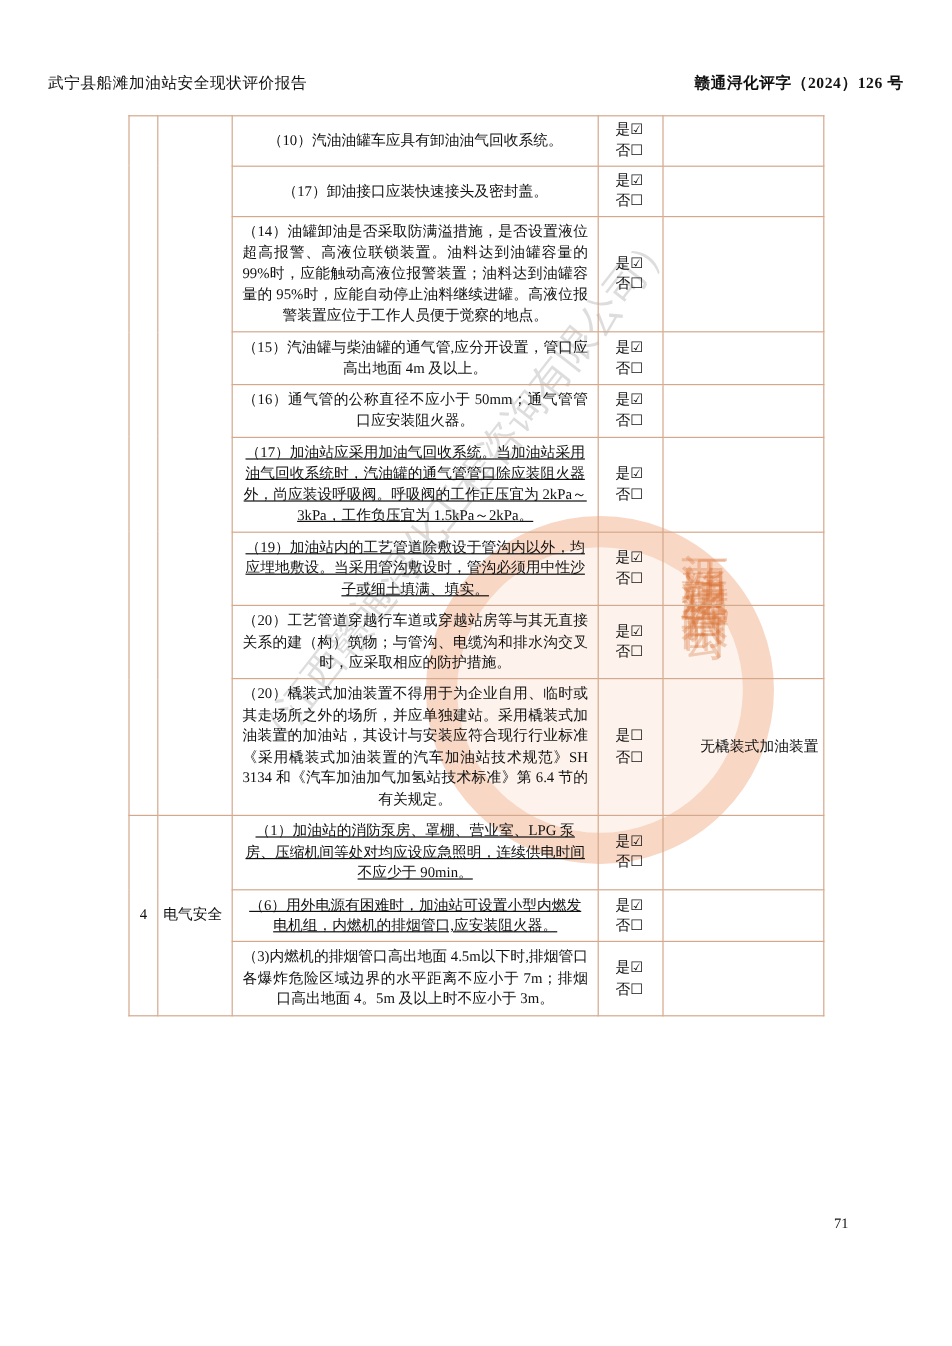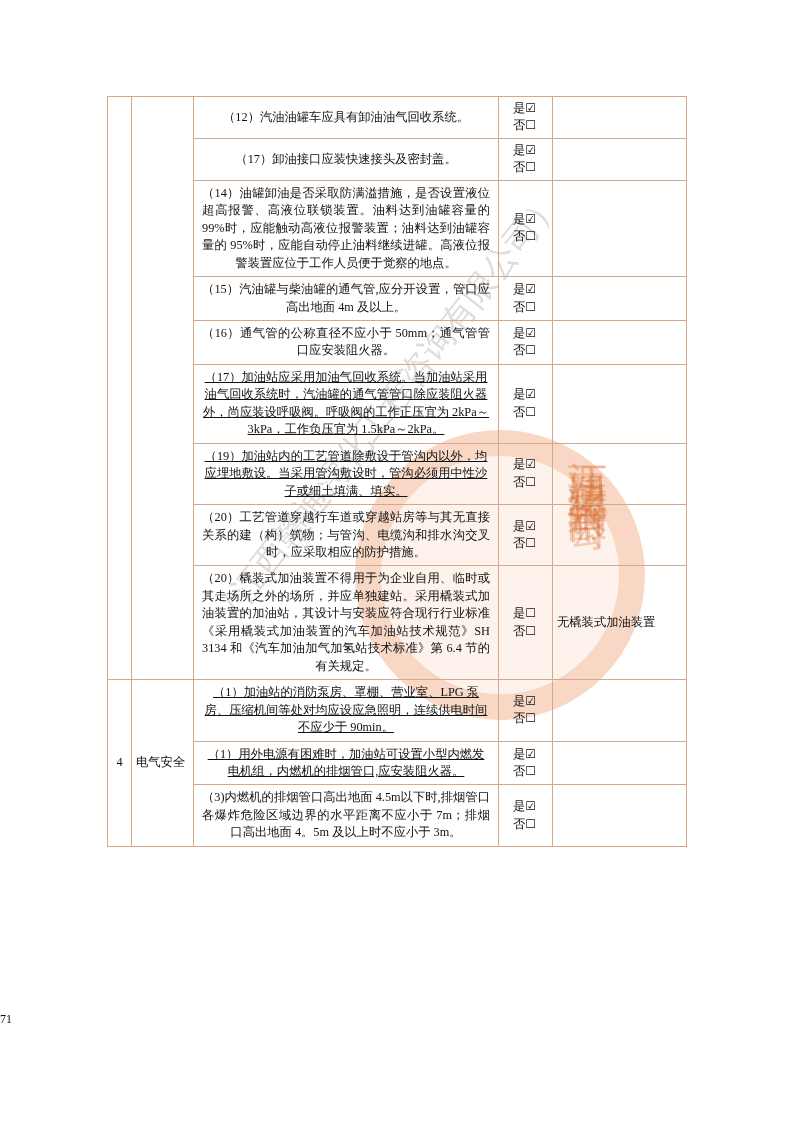--- a/index.html
+++ b/index.html
@@ -90,58 +90,62 @@
     vertical-align: middle;
     font-size: 12.3px;
     line-height: 1.42;
     padding: 3px 4px;
     box-sizing: border-box;
   }
   .c-no    { width: 24px; text-align: center; }
   .c-cat   { width: 62px; text-align: left; }
   .c-item  { width: 305px; text-align: justify; text-align-last: center; padding: 4px 8px; }
   .c-yn    { width: 54px; text-align: left; padding-left: 14px; white-space: nowrap; }
-  .c-note  { width: 134px; text-align: left; }
+  .c-note  { width: 134px; text-align: right; }
 
   .yn-line { display: block; white-space: nowrap; }
   .box { font-family: "DejaVu Sans", sans-serif; font-size: 12px; }
 
   .center { text-align: center; text-align-last: center; text-decoration: underline; }
 
   
   .page-num {
     position: absolute;
     left: 0; top: 1012px;
     width: 707px;
-    text-align: left;
+    text-align: right;
     font-size: 12px;
     z-index: 2;
   }
 </style>
 </head>
 <body>
 
 <div class="page">
 
   <div class="watermark">
     <div class="wm-circle"></div>
     <div class="wm-circle2"></div>
     <div class="wm-text-v">江西赣通浔化工程咨询有限公司</div>
     <div class="wm-text-d">（江西赣通浔化工程咨询有限公司）</div>
   </div>
 
+  <div class="header">
+    <div class="left">武宁县船滩加油站安全现状评价报告</div>
+    <div class="right">赣通浔化评字（2024）126 号</div>
+  </div>
 
   <div class="table-wrap">
     <table>
       <tbody>
 
         <tr>
           <td class="c-no" rowspan="9"></td>
           <td class="c-cat" rowspan="9"></td>
-          <td class="c-item">（12）汽油油罐车应具有卸油油气回收系统。</td>
+          <td class="c-item">（10）汽油油罐车应具有卸油油气回收系统。</td>
           <td class="c-yn">
             <span class="yn-line"><span>是</span><span class="box">☑</span></span>
             <span class="yn-line"><span>否</span><span class="box">☐</span></span>
           </td>
           <td class="c-note"></td>
         </tr>
 
         <tr>
           <td class="c-item">（17）卸油接口应装快速接头及密封盖。</td>
           <td class="c-yn">
@@ -219,21 +223,21 @@
           <td class="c-cat" rowspan="3">电气安全</td>
           <td class="c-item center">（1）加油站的消防泵房、罩棚、营业室、LPG 泵房、压缩机间等处对均应设应急照明，连续供电时间不应少于 90min。</td>
           <td class="c-yn">
             <span class="yn-line"><span>是</span><span class="box">☑</span></span>
             <span class="yn-line"><span>否</span><span class="box">☐</span></span>
           </td>
           <td class="c-note"></td>
         </tr>
 
         <tr>
-          <td class="c-item center">（1）用外电源有困难时，加油站可设置小型内燃发电机组，内燃机的排烟管口,应安装阻火器。</td>
+          <td class="c-item center">（6）用外电源有困难时，加油站可设置小型内燃发电机组，内燃机的排烟管口,应安装阻火器。</td>
           <td class="c-yn">
             <span class="yn-line"><span>是</span><span class="box">☑</span></span>
             <span class="yn-line"><span>否</span><span class="box">☐</span></span>
           </td>
           <td class="c-note"></td>
         </tr>
 
         <tr>
           <td class="c-item">（3)内燃机的排烟管口高出地面 4.5m以下时,排烟管口各爆炸危险区域边界的水平距离不应小于 7m；排烟口高出地面 4。5m 及以上时不应小于 3m。</td>
           <td class="c-yn">

